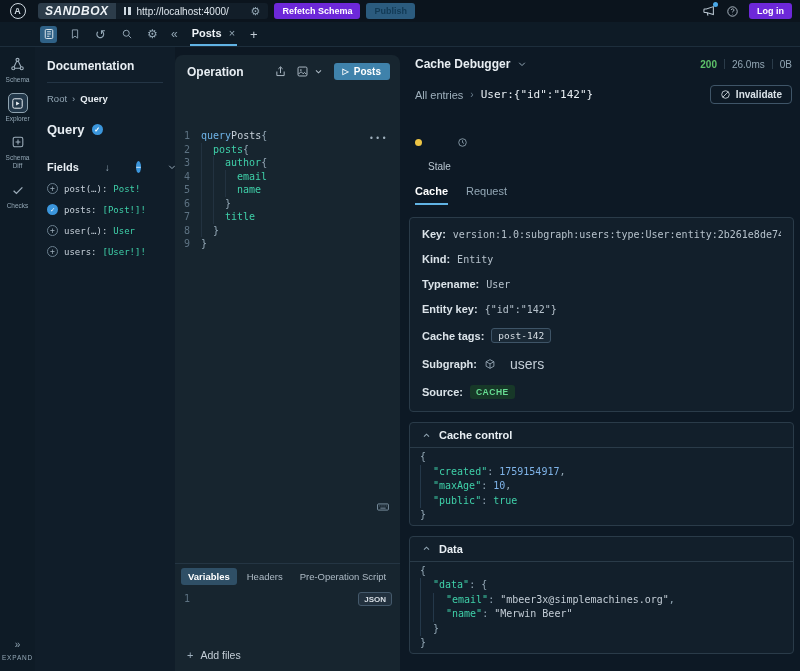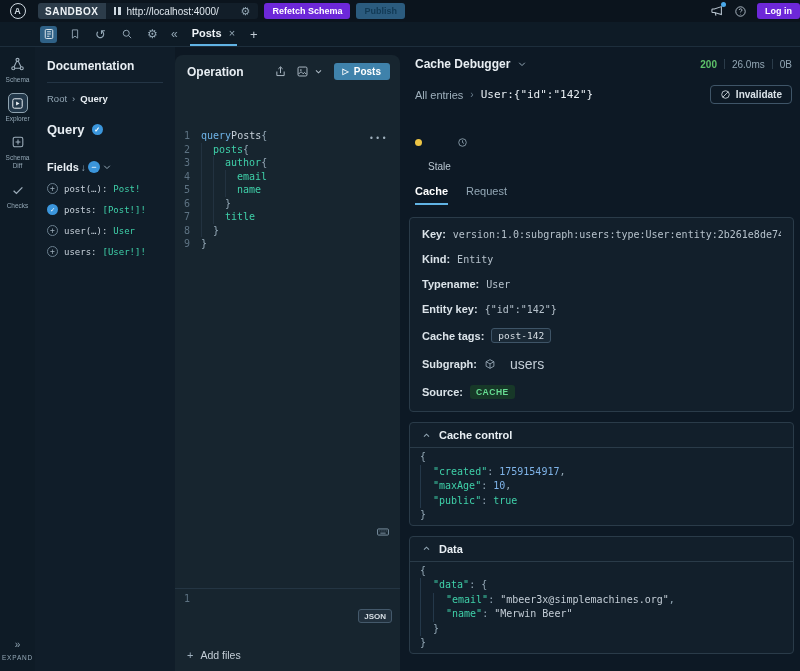--- a/index.html
+++ b/index.html
@@ -6,33 +6,33 @@
   html,body { width:800px; height:671px; overflow:hidden; background:#0d1823;
     font-family:"Liberation Sans", sans-serif; color:#c7d1da; }
   .mono { font-family:"DejaVu Sans Mono","Liberation Mono",monospace; }
 
   
   .topbar { height:22px; background:#0b141d; display:flex; align-items:center; }
   .logo-cell { width:35px; display:flex; justify-content:center; }
   .logo-circle { width:16px; height:16px; border:1.5px solid #cfd9e1; border-radius:50%;
     color:#cfd9e1; font-size:9px; font-weight:bold; display:flex; align-items:center; justify-content:center; }
   .addr-group { display:flex; align-items:stretch; height:16px; border-radius:3px; overflow:hidden; margin-left:3px; }
-  .sandbox-badge { background:#2c3c4a; color:#eef3f7; font-size:10px; font-weight:bold; letter-spacing:.5px;
-    display:flex; align-items:center; padding:0 7px; }
+  .sandbox-badge { background:#2c3c4a; color:#eef3f7; font-size:12px; font-weight:bold; letter-spacing:.5px;
+    display:flex; align-items:center; padding:0 7px;font-style:italic; }
   .url-box { background:#121e29; border:1px solid #263짜644; border-left:none; display:flex; align-items:center; gap:6px; padding:0 8px; }
   .pause { display:flex; gap:2px; }
   .pause i { width:2.5px; height:8px; background:#cfd9e1; display:block; }
   .url-input { background:transparent; border:none; outline:none; color:#dfe7ee; font-size:10px; width:108px;
     font-family:"Liberation Sans",sans-serif; }
   .glyph-btn { color:#93a7b5; font-size:11px; line-height:1; cursor:pointer; background:none; border:none; display:flex; align-items:center; }
   .btn { border:none; border-radius:3px; font-size:9px; font-weight:bold; padding:0 8px; height:16px; margin-left:6px; cursor:pointer;
     font-family:"Liberation Sans",sans-serif; }
   .btn-blue { background:#6d28d9; color:#fff; }
   .btn-disabled { background:#2b5b7e; color:#123a55; }
-  .topbar-right { margin-left:auto; display:flex; align-items:center; gap:10px; }
+  .topbar-right { margin-left:auto; display:flex; align-items:center; gap:10px; padding-right:8px; }
   .icon-wrap { position:relative; color:#b9c6d1; display:flex; }
   .notif-dot { position:absolute; top:-2px; right:-2px; width:5px; height:5px; border-radius:50%; background:#4aa8e8; }
 
   
   .toolbar-row { height:25px; background:#0e1b26; border-bottom:1px solid #1d2e3c; display:flex; align-items:stretch; padding-left:40px; }
   .tb-icons { display:flex; align-items:center; gap:9px; }
   .tb-btn { width:17px; height:17px; display:flex; align-items:center; justify-content:center; color:#93a7b5; border-radius:3px; cursor:pointer; }
   .tb-btn.active { background:#2f6186; color:#eef3f7; }
   .collapse-glyph { font-size:12px; color:#93a7b5; margin-left:10px; display:flex; align-items:center; cursor:pointer; }
   .op-tab { display:flex; align-items:center; margin-left:12px; padding:0 2px; border-bottom:2px solid #61b3e4; cursor:pointer; }
@@ -54,21 +54,21 @@
   .sb-expand .lb { font-size:6.5px; letter-spacing:.8px; margin-top:4px; }
 
   
   .docs { width:140px; background:#101d29; padding:12px 12px; overflow:hidden; }
   .docs-title { font-size:12px; font-weight:bold; color:#e8eef3; padding-bottom:9px; border-bottom:1px solid #243545; }
   .crumbs { margin-top:10px; font-size:9.5px; color:#93a7b5; display:flex; gap:5px; align-items:center; }
   .crumbs .cur { color:#e8eef3; font-weight:bold; }
   .type-title { margin-top:18px; font-size:13px; font-weight:bold; color:#e8eef3; display:flex; align-items:center; gap:7px; }
   .chk { width:11px; height:11px; border-radius:50%; background:#3b96dc; color:#fff; font-size:7px;
     display:inline-flex; align-items:center; justify-content:center; flex:none; }
-  .fields-row { margin-top:24px; display:flex; align-items:center; gap:2px; }
+  .fields-row { margin-top:24px; display:flex; align-items:center; gap:26px; }
   .fields-label { font-size:11px; font-weight:bold; color:#e8eef3; }
   .sort-arrow { color:#93a7b5; font-size:10px; cursor:pointer; }
   .filter-circle { width:12px; height:12px; border-radius:50%; background:#3b96dc; color:#fff; font-size:9px; line-height:10px;
     display:flex; align-items:center; justify-content:center; cursor:pointer; }
   .fld-chev { color:#93a7b5; display:flex; cursor:pointer; }
   .f-row { margin-top:10px; display:flex; align-items:center; gap:6px; font-size:9px; cursor:pointer; white-space:nowrap; }
   .cplus { width:11px; height:11px; border:1px solid #6b7f8e; border-radius:50%; color:#9fb0bd; font-size:8px;
     display:inline-flex; align-items:center; justify-content:center; flex:none; }
   .f-name { color:#c7d1da; } .f-type { color:#3fd0a9; }
 
@@ -86,21 +86,21 @@
   .ln { width:26px; text-align:right; color:#5d7282; padding-right:11px; flex:none; user-select:none; }
   .ind { display:inline-block; width:12px; height:13.5px; border-left:1px solid #223240; vertical-align:top; }
   .t-kw { color:#6fb4e8; } .t-plain { color:#c7d1da; } .t-field { color:#3fd0a9; } .t-brace { color:#93a7b5; }
   .meatball { position:absolute; top:6px; right:12px; color:#9fb0bd; font-size:8px; letter-spacing:1.5px; cursor:pointer; }
   .kbd-icon { position:absolute; bottom:6px; right:10px; color:#7d93a3; cursor:pointer; }
   .op-bottom { border-top:1px solid #243543; }
   .op-tabs { display:flex; align-items:center; gap:3px; padding:4px 6px; white-space:nowrap; overflow:hidden; }
   .ot { font-size:9.5px; color:#aebbc6; padding:3px 7px; border-radius:3px; cursor:pointer; flex:none; }
   .ot.active { background:#2f4f66; color:#fff; font-weight:bold; }
   .vars-area { height:52px; position:relative; font-family:"DejaVu Sans Mono","Liberation Mono",monospace; font-size:10px; padding-top:4px; }
-  .json-badge { position:absolute; top:20px; right:8px; border:1px solid #44596b; background:#22313e; color:#d7dee4;
+  .json-badge { position:absolute; top:3px; right:8px; border:1px solid #44596b; background:#22313e; color:#d7dee4;
     font-size:8px; font-weight:bold; border-radius:3px; padding:1.5px 5px; font-family:"Liberation Sans",sans-serif; }
   .add-files { margin-top:auto; padding:8px 12px 10px; color:#c3cdd6; font-size:10.5px; display:flex; align-items:center; gap:7px; cursor:pointer; }
   .add-files .plus { color:#9fb0bd; font-size:11px; }
 
   
   .right-panel { flex:1; background:#0d1925; display:flex; flex-direction:column; overflow:hidden; }
   .rp-header { display:flex; align-items:center; padding:10px 8px 2px 15px;gap:36px; }
   .rp-title { font-size:12px; font-weight:bold; color:#e8eef3; display:flex; align-items:center; gap:7px; cursor:pointer; }
   .rp-stats { margin-left:auto; display:flex; align-items:center; font-size:10px; color:#93a7b5; }
   .stat-ok { color:#5ec26a; font-weight:bold; }
@@ -390,20 +390,26 @@
           </div>
         <span class="meatball">•••</span>
         <span class="kbd-icon">
           <svg width="14" height="14" viewBox="0 0 16 16" fill="none" stroke="currentColor" stroke-width="1.1">
               <rect x="1.8" y="4.5" width="12.4" height="7" rx="1"></rect>
               <path d="M4 6.8h.8M6.4 6.8h.8M8.8 6.8h.8M11.2 6.8h.8M5 9.3h6"></path>
             </svg>
         </span>
       </div>
       <div class="op-bottom">
+        <div class="op-tabs">
+            <span class="ot active">Variables</span>
+            <span class="ot">Headers</span>
+            <span class="ot">Pre-Operation Script</span>
+            <span class="ot">Post-Operation Script</span>
+          </div>
         <div class="vars-area">
           <div class="cl">
               <span class="ln">1</span>
             </div>
           <span class="json-badge">JSON</span>
         </div>
         <div class="add-files">
           <span class="plus">+</span>
           <span>Add files</span>
         </div>

